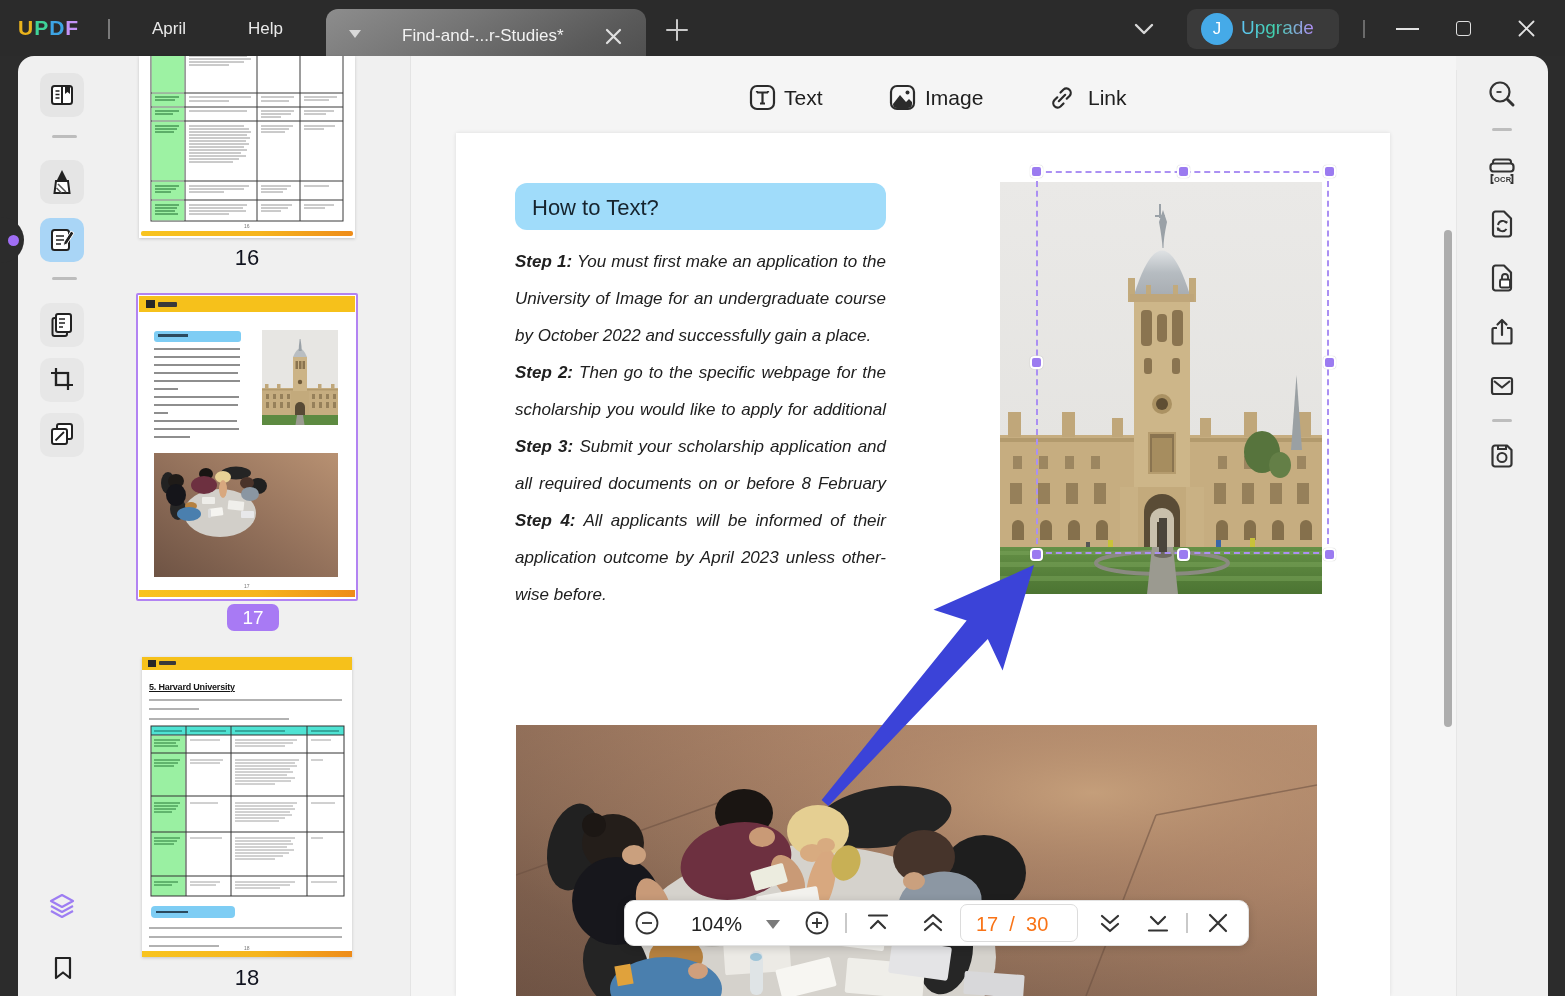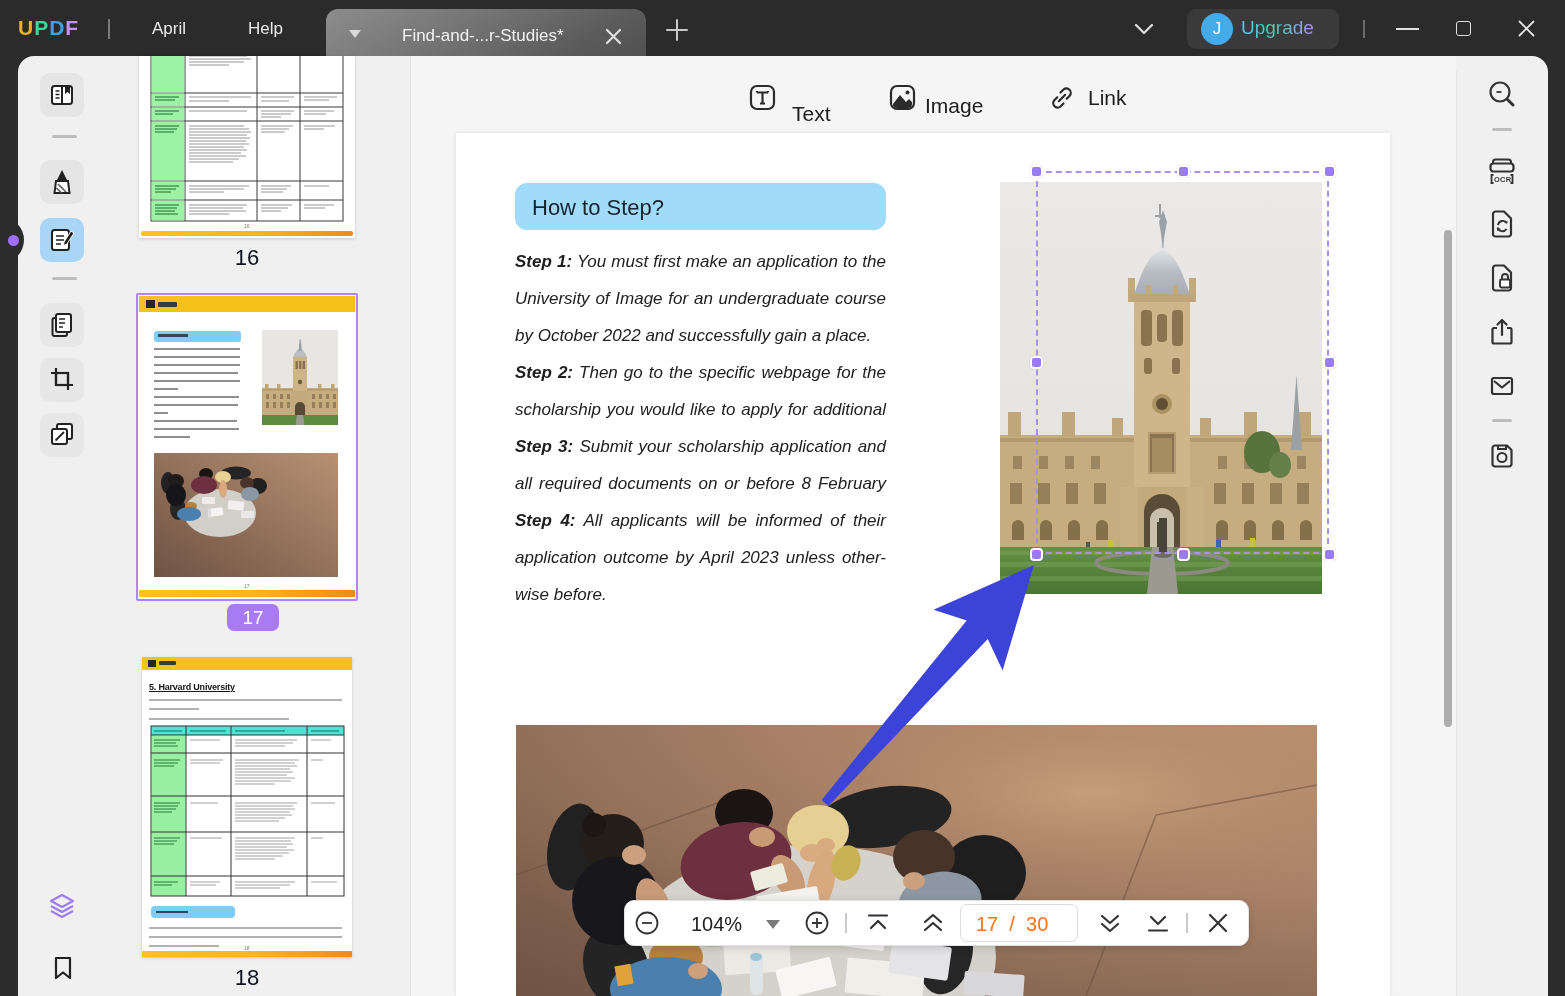--- a/index.html
+++ b/index.html
@@ -259,40 +259,40 @@
   </g>
   <text x="95" y="252" font-size="5" fill="#777">18</text>
 </svg>
 <div class="abs" style="left:142px;top:951px;width:210px;height:6px;background:linear-gradient(90deg,#f8c41f,#f6b51d 55%,#ee8c1a);"></div>
 <div class="abs" style="left:232px;top:965px;width:30px;text-align:center;font-size:22px;color:#10131f;">18</div>
 
 <svg class="abs" style="left:749px;top:84px;" width="27" height="27" viewBox="0 0 27 27">
   <rect x="2" y="2" width="23" height="23" rx="6" fill="none" stroke="#2b2b2b" stroke-width="2.2"></rect>
   <path d="M8 8.5 h11 M8 8.5 v-1.5 M19 8.5 v-1.5 M13.5 8.5 v11 M11 19.5 h5" stroke="#2b2b2b" stroke-width="2.2" fill="none"></path>
 </svg>
-<div class="abs" style="left:784px;top:102px;font-size:21px;color:#202020;margin-left:8px;">Text</div>
+<div class="abs" style="left:784px;top:86px;font-size:21px;color:#202020;">Text</div>
 <svg class="abs" style="left:889px;top:84px;" width="27" height="27" viewBox="0 0 27 27">
   <rect x="2" y="2" width="23" height="23" rx="6" fill="none" stroke="#2b2b2b" stroke-width="2.2"></rect>
   <path d="M4 20 L11 11 L17 18 L20 15 L23 18 V20 a4 4 0 0 1 -4 4 H8 a4 4 0 0 1 -4 -4 Z" fill="#2b2b2b"></path>
   <circle cx="18.5" cy="8.5" r="2" fill="#2b2b2b"></circle>
 </svg>
-<div class="abs" style="left:925px;top:94px;font-size:21px;color:#202020;">Image</div>
+<div class="abs" style="left:925px;top:86px;font-size:21px;color:#202020;">Image</div>
 <svg class="abs" style="left:1049px;top:85px;" width="26" height="26" viewBox="0 0 26 26">
   <g fill="none" stroke="#2b2b2b" stroke-width="2.2" stroke-linecap="round">
     <path d="M11.5 7.5 l3 -3 a4.4 4.4 0 0 1 6.2 6.2 l-3 3"></path>
     <path d="M14.5 18.5 l-3 3 a4.4 4.4 0 0 1 -6.2 -6.2 l3 -3"></path>
     <path d="M9.8 16.2 L16.2 9.8"></path>
   </g>
 </svg>
 <div class="abs" style="left:1088px;top:86px;font-size:21px;color:#202020;">Link</div>
 
 <div class="abs" style="left:456px;top:133px;width:934px;height:863px;background:#fff;box-shadow:0 0 4px rgba(0,0,0,.10);"></div>
 
 <div class="abs" style="left:515px;top:183px;width:371px;height:47px;border-radius:12px;background:#a0dcfa;"></div>
-<div class="abs" style="left:532px;top:195px;font-size:22px;color:#16242e;">How to Step?</div>
+<div class="abs" style="left:532px;top:195px;font-size:22px;color:#16242e;">How to Text?</div>
 
 <div class="abs" id="bodytext" style="left:515px;top:243px;width:371px;font-size:17px;line-height:37px;color:#202020;font-style:italic;">
   <div class="jl"><b>Step 1:</b> You must first make an application to the</div>
   <div class="jl">University of Image for an undergraduate course</div>
   <div>by October 2022 and successfully gain a place.</div>
   <div class="jl"><b>Step 2:</b> Then go to the specific webpage for the</div>
   <div class="jl">scholarship you would like to apply for additional</div>
   <div class="jl"><b>Step 3:</b> Submit your scholarship application and</div>
   <div class="jl">all required documents on or before 8 February</div>
   <div class="jl"><b>Step 4:</b> All applicants will be informed of their</div>

